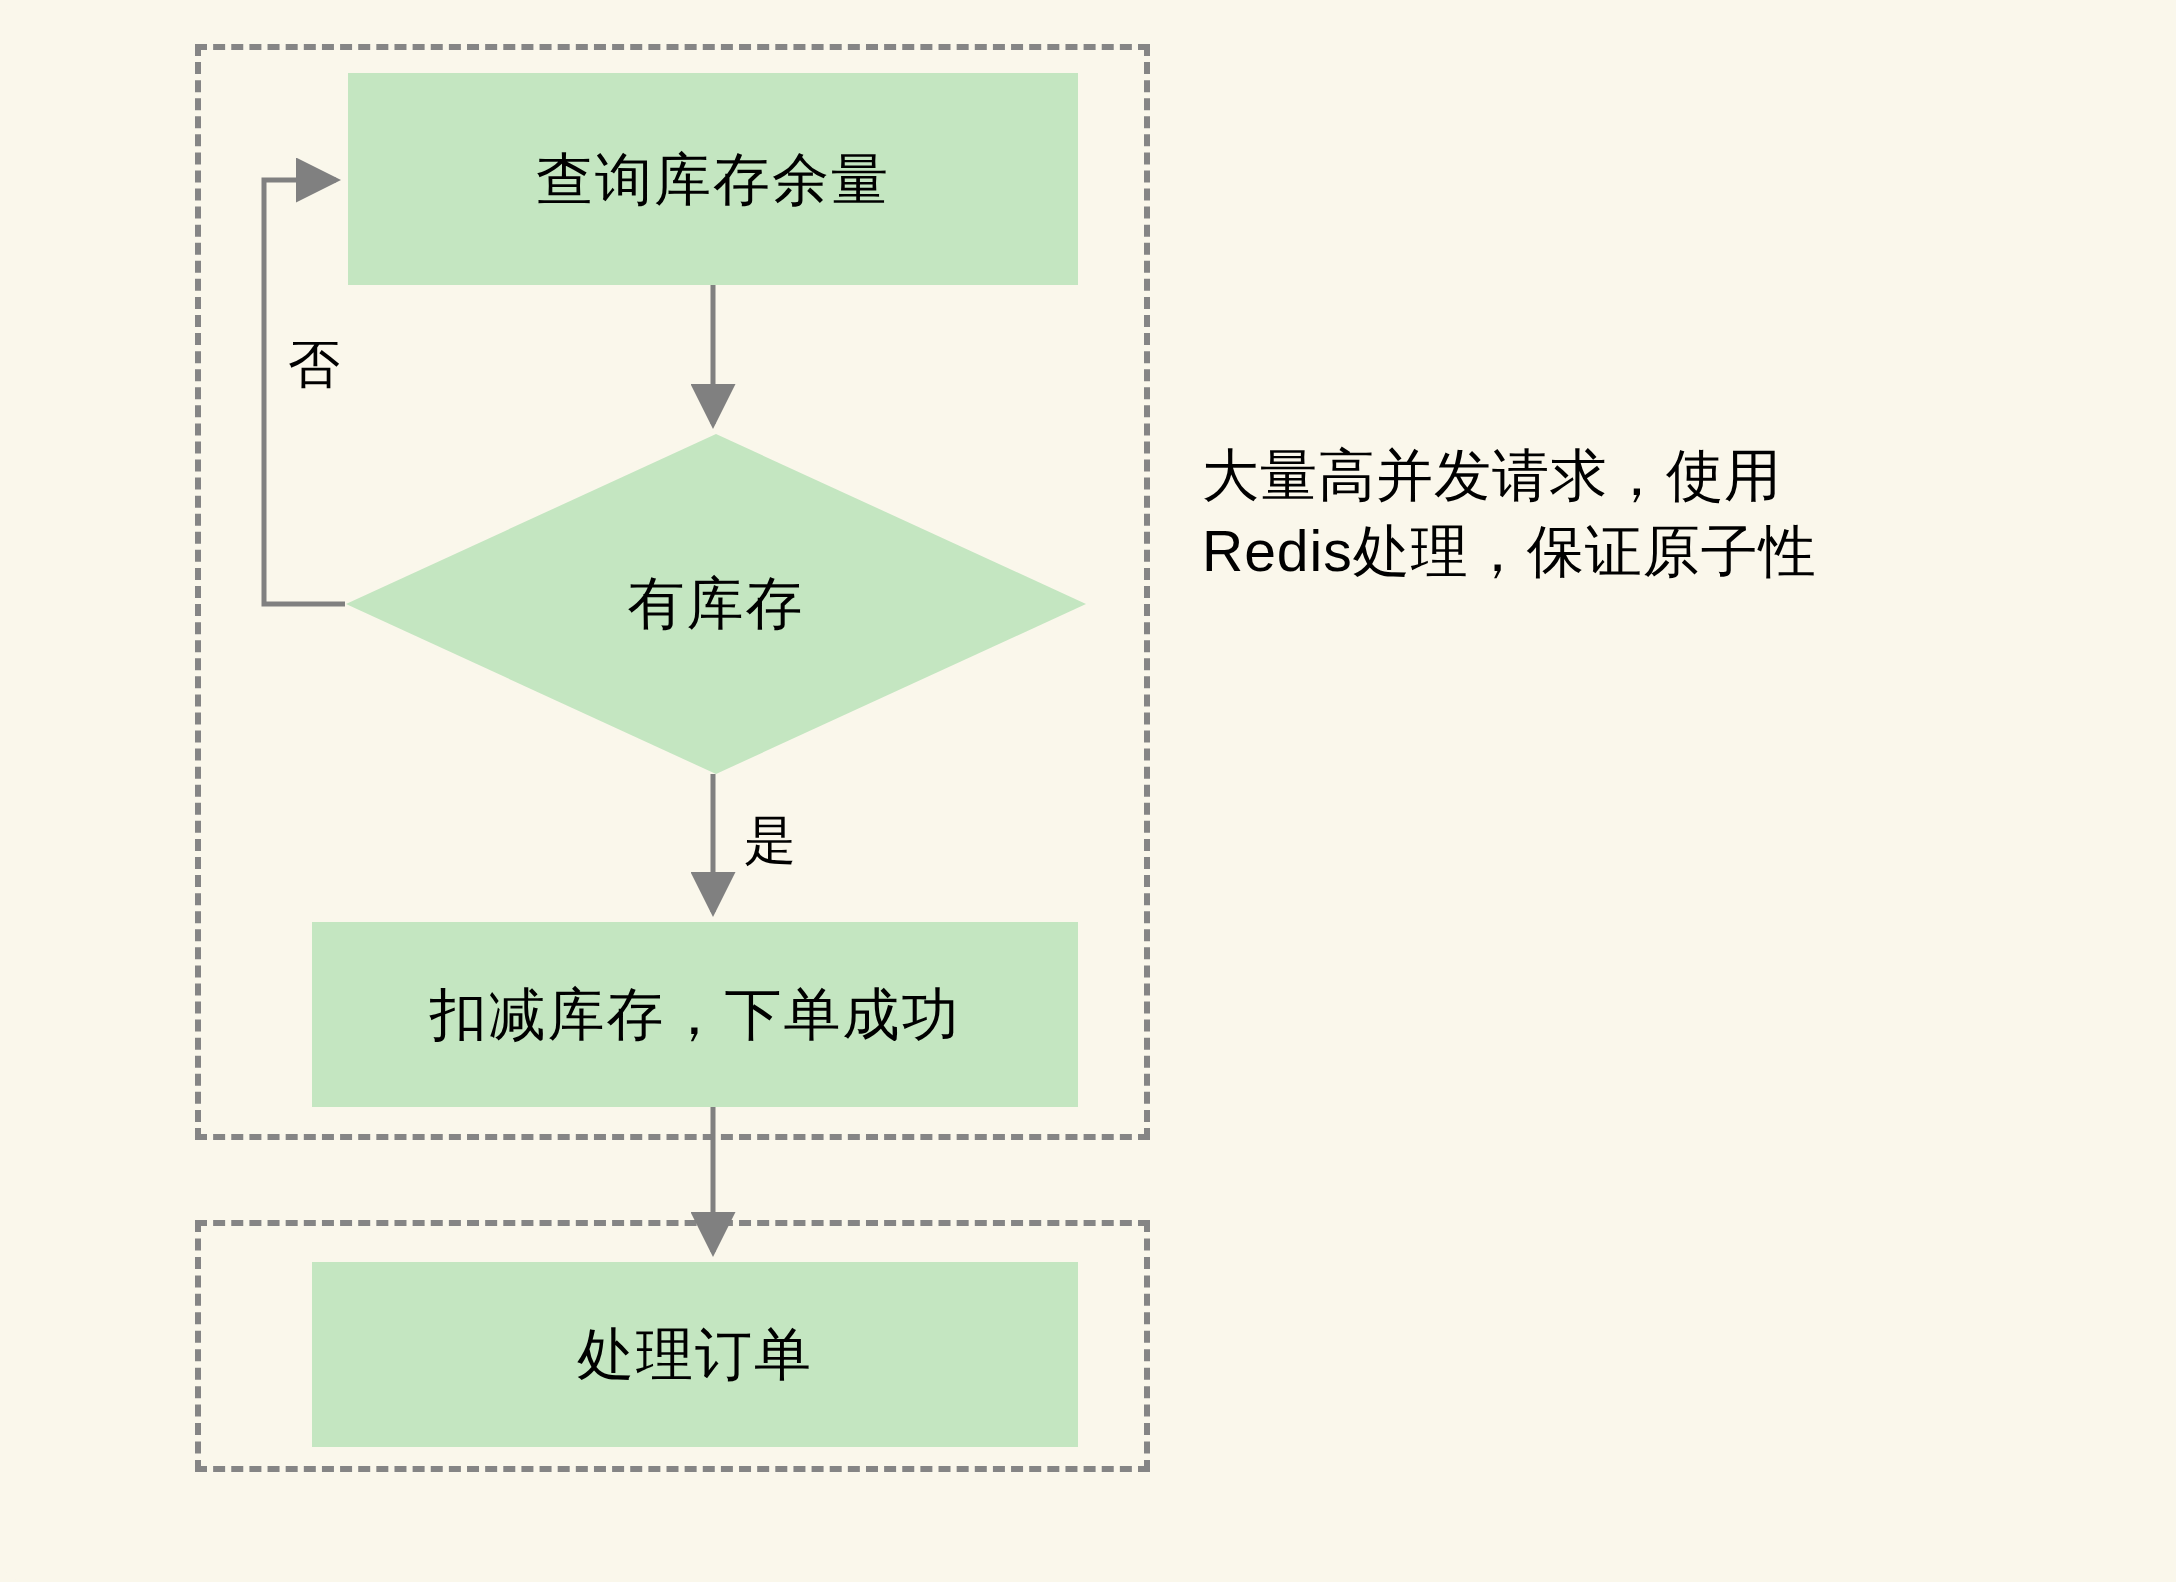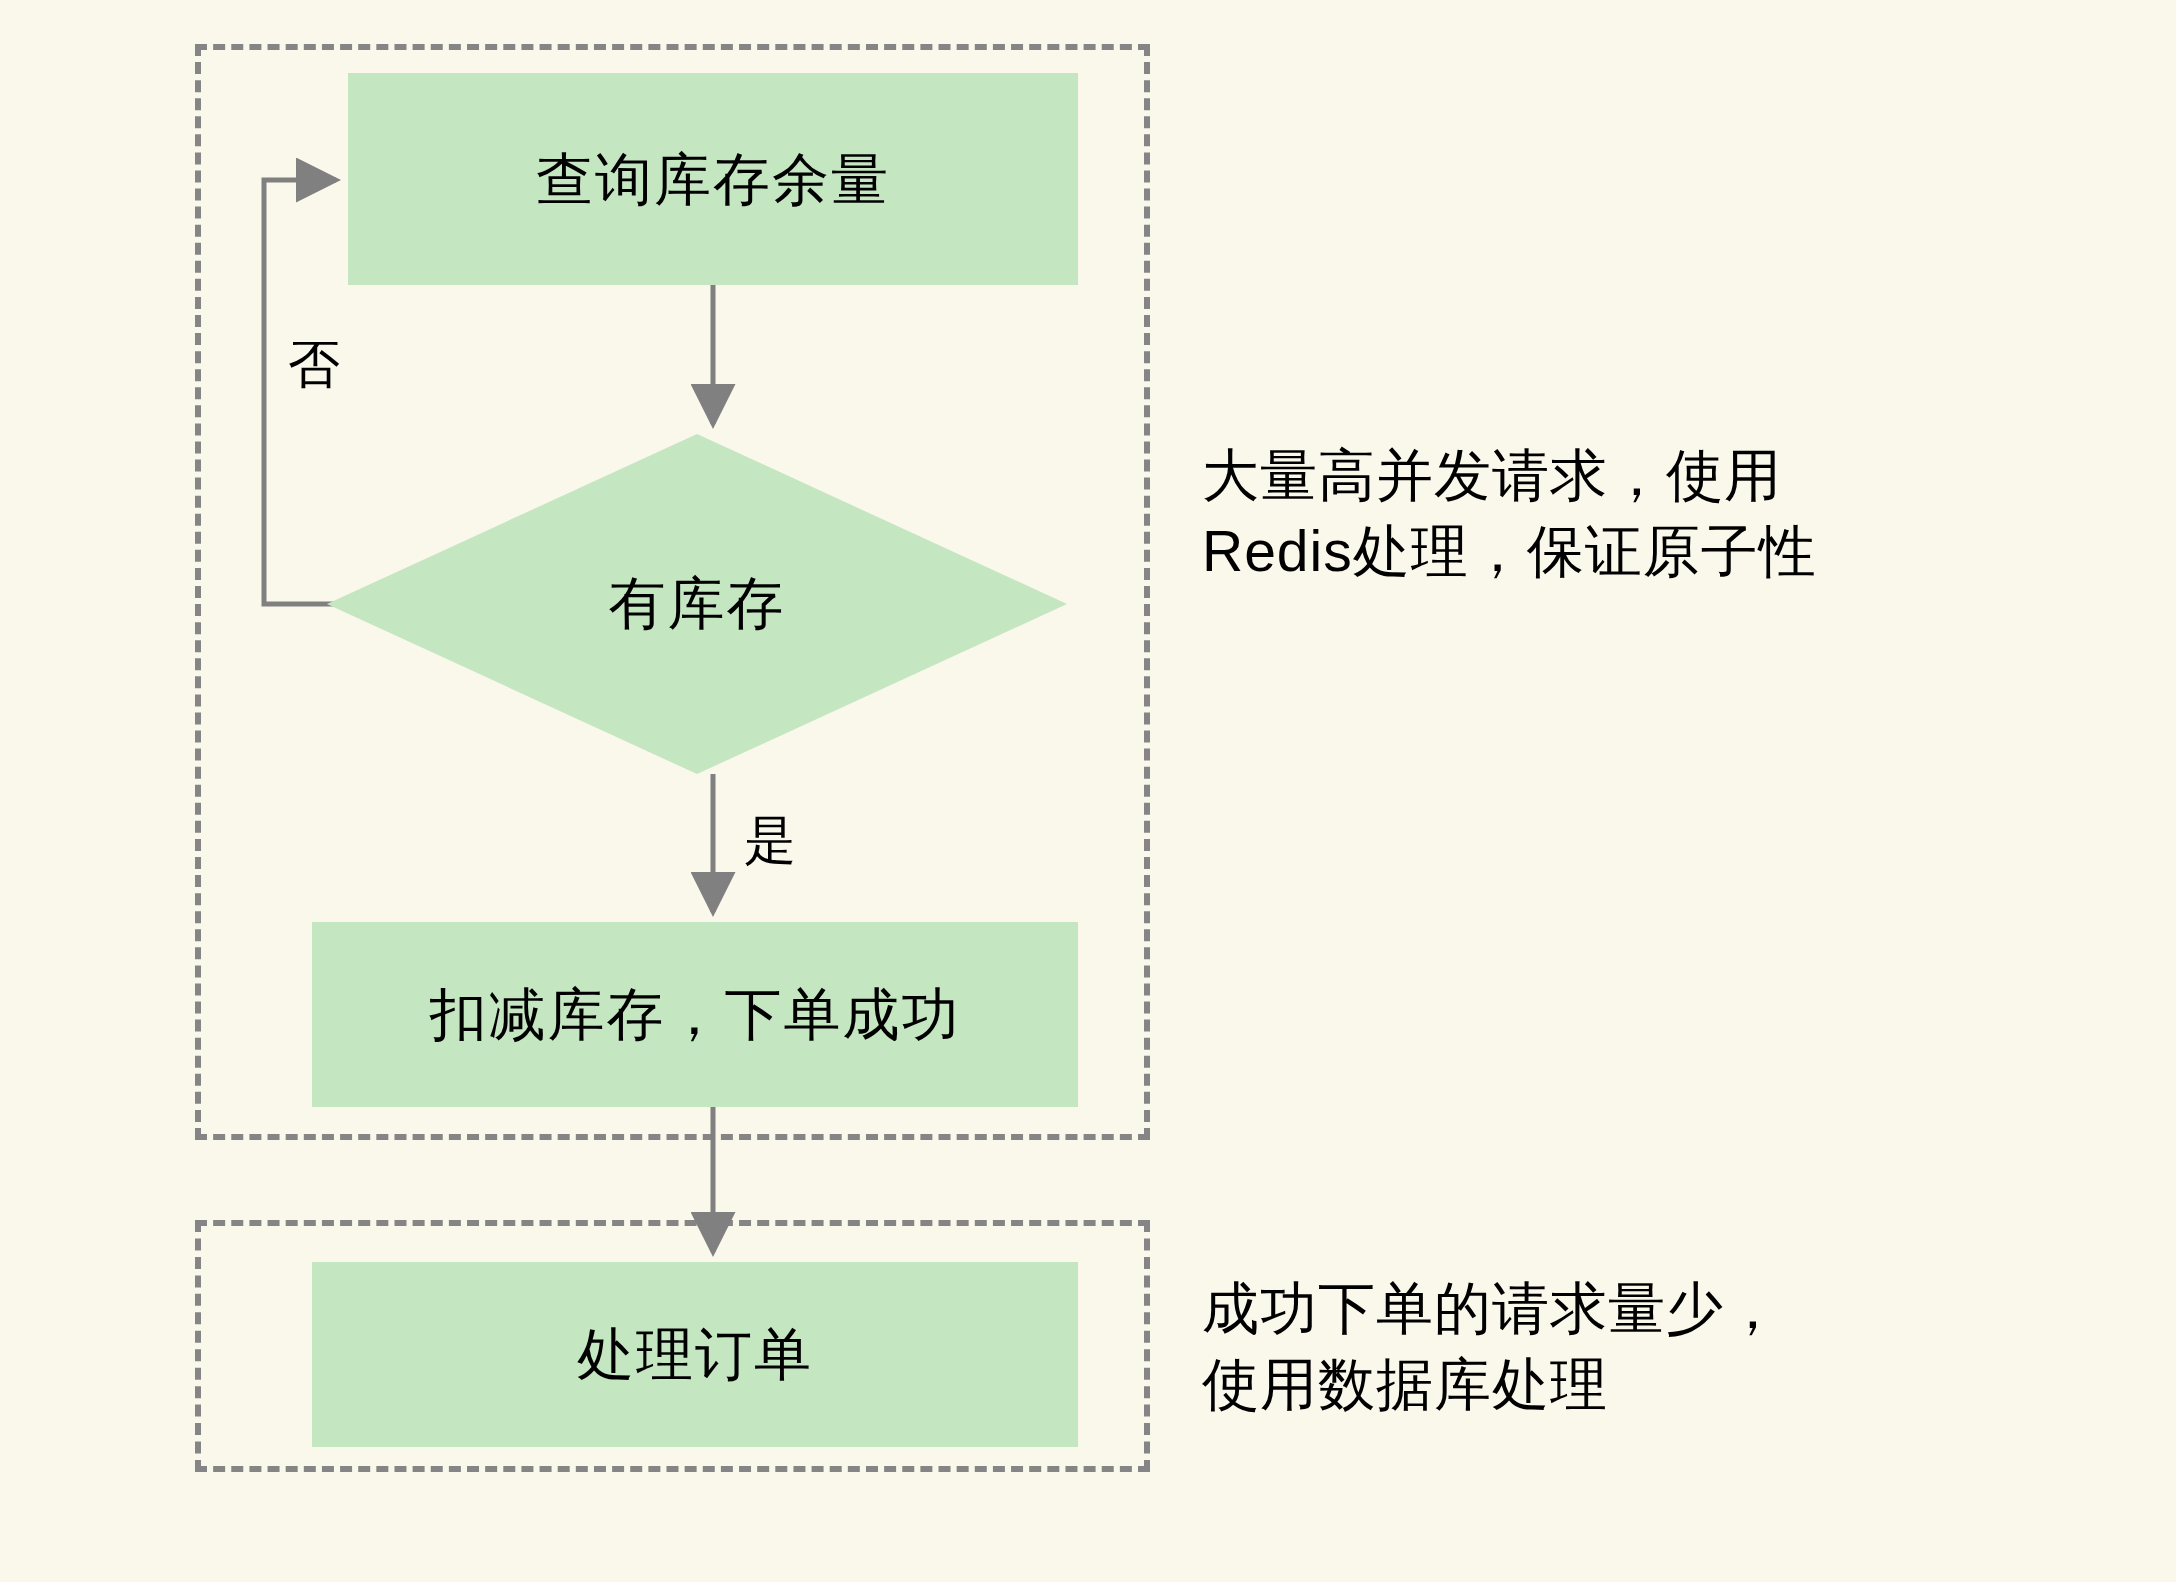--- a/index.html
+++ b/index.html
@@ -68,21 +68,21 @@
   #node-order {
     left: 312px;
     top: 1262px;
     width: 766px;
     height: 185px;
   }
 
   
   #node-decision {
     position: absolute;
-    left: 327px;
+    left: 346px;
     top: 434px;
     width: 740px;
     height: 340px;
     text-align: center;
   }
   #node-decision .diamond-shape {
     position: absolute;
     inset: 0;
     background: #c4e6c1;
     clip-path: polygon(50% 0%, 100% 50%, 50% 100%, 0% 50%);
@@ -188,16 +188,14 @@
 
   <div class="node-box" id="node-order">处理订单</div>
 
   <div class="node-box" id="node-deduct">扣减库存，下单成功</div>
 
   <div class="edge-label" id="edge-label-no">否</div>
   <div class="edge-label" id="edge-label-yes">是</div>
 
   <div class="annotation" id="annotation-redis">大量高并发请求，使用
 Redis处理，保证原子性</div>
-  <div class="annotation" id="annotation-db">成功下单的请求量少，
-使用数据库处理</div>
 
 </div>
 
 </body></html>

